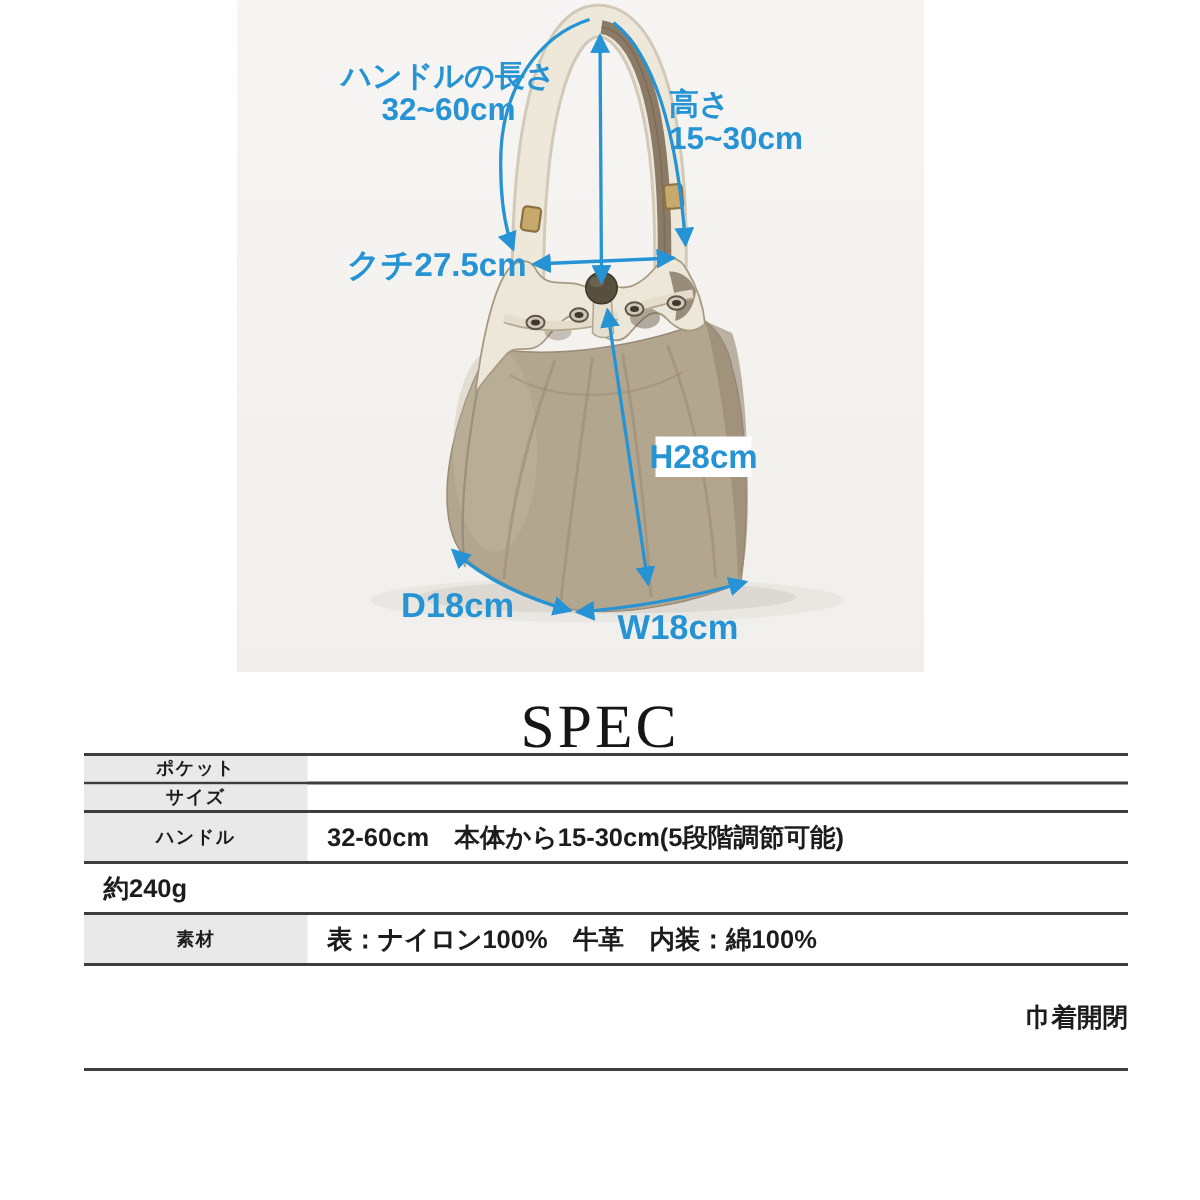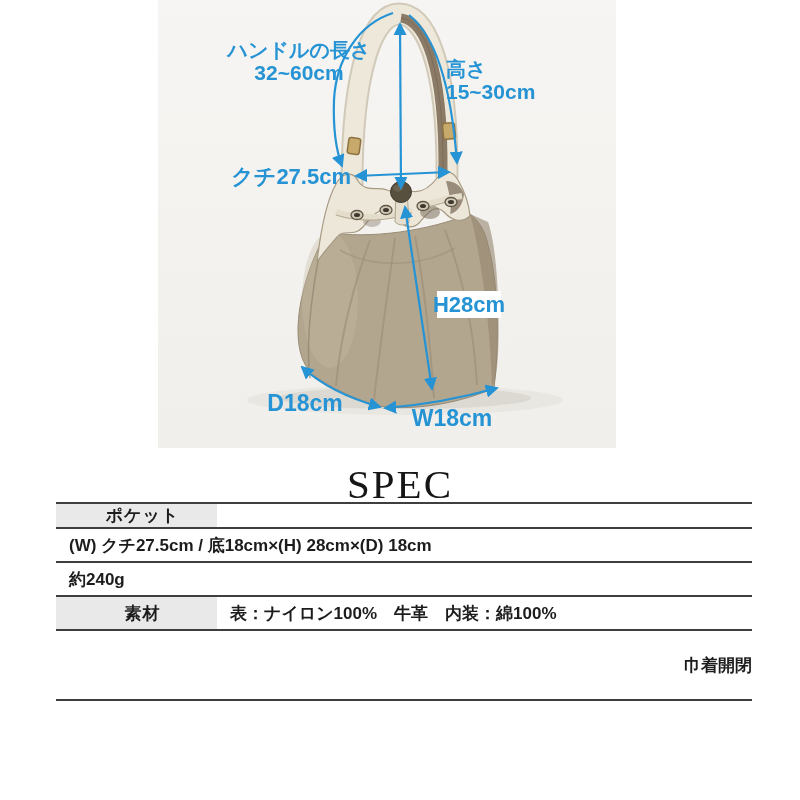--- a/index.html
+++ b/index.html
@@ -15,21 +15,21 @@
   }
   .spec-table{
     position:absolute;left:56px;top:502px;width:696px;
     border-top:2.5px solid #3e3e3e;
     color:#1c1c1c;font-weight:bold;
   }
   .row{display:flex;border-bottom:2.5px solid #3e3e3e;}
   .row-label{
     width:149px;flex:0 0 149px;background:#e9e9e9;
     display:flex;align-items:center;justify-content:center;
-    font-size:17px;letter-spacing:1px;padding-left:12px;
+    font-size:12px;letter-spacing:1px;
   }
   .cells{flex:1;display:flex;flex-direction:column;justify-content:center;}
   .cell{display:flex;align-items:center;height:32px;padding-left:13px;font-size:17px;}
   .cell-divider{height:1px;background:#555555;}
   .cell--tall{height:68px;flex-direction:column;align-items:flex-end;justify-content:center;}
   .cell--tall .line{line-height:31px;}
   
   .ann{
     font-family:"Liberation Sans",sans-serif;font-weight:bold;fill:#2593d4;
   }
@@ -168,25 +168,29 @@
 
   <h1 class="spec-title">SPEC</h1>
 
   <div class="spec-table">
 
     <div class="row">
       <div class="row-label">ポケット</div>
     </div>
 
     <div class="row">
-      <div class="cells">
-        <div class="cell">(W) クチ27.5cm / 底18cm×(H) 28cm×(D) 18cm</div>
-      </div>
-    </div>
-
+      <div class="row-label">サイズ</div>
+    </div>
+
+    <div class="row">
+      <div class="row-label">ハンドル</div>
+      <div class="cells">
+        <div class="cell">32-60cm　本体から15-30cm(5段階調節可能)</div>
+      </div>
+    </div>
 
     <div class="row">
       <div class="cells">
         <div class="cell">約240g</div>
       </div>
     </div>
 
     <div class="row">
       <div class="row-label">素材</div>
       <div class="cells">

